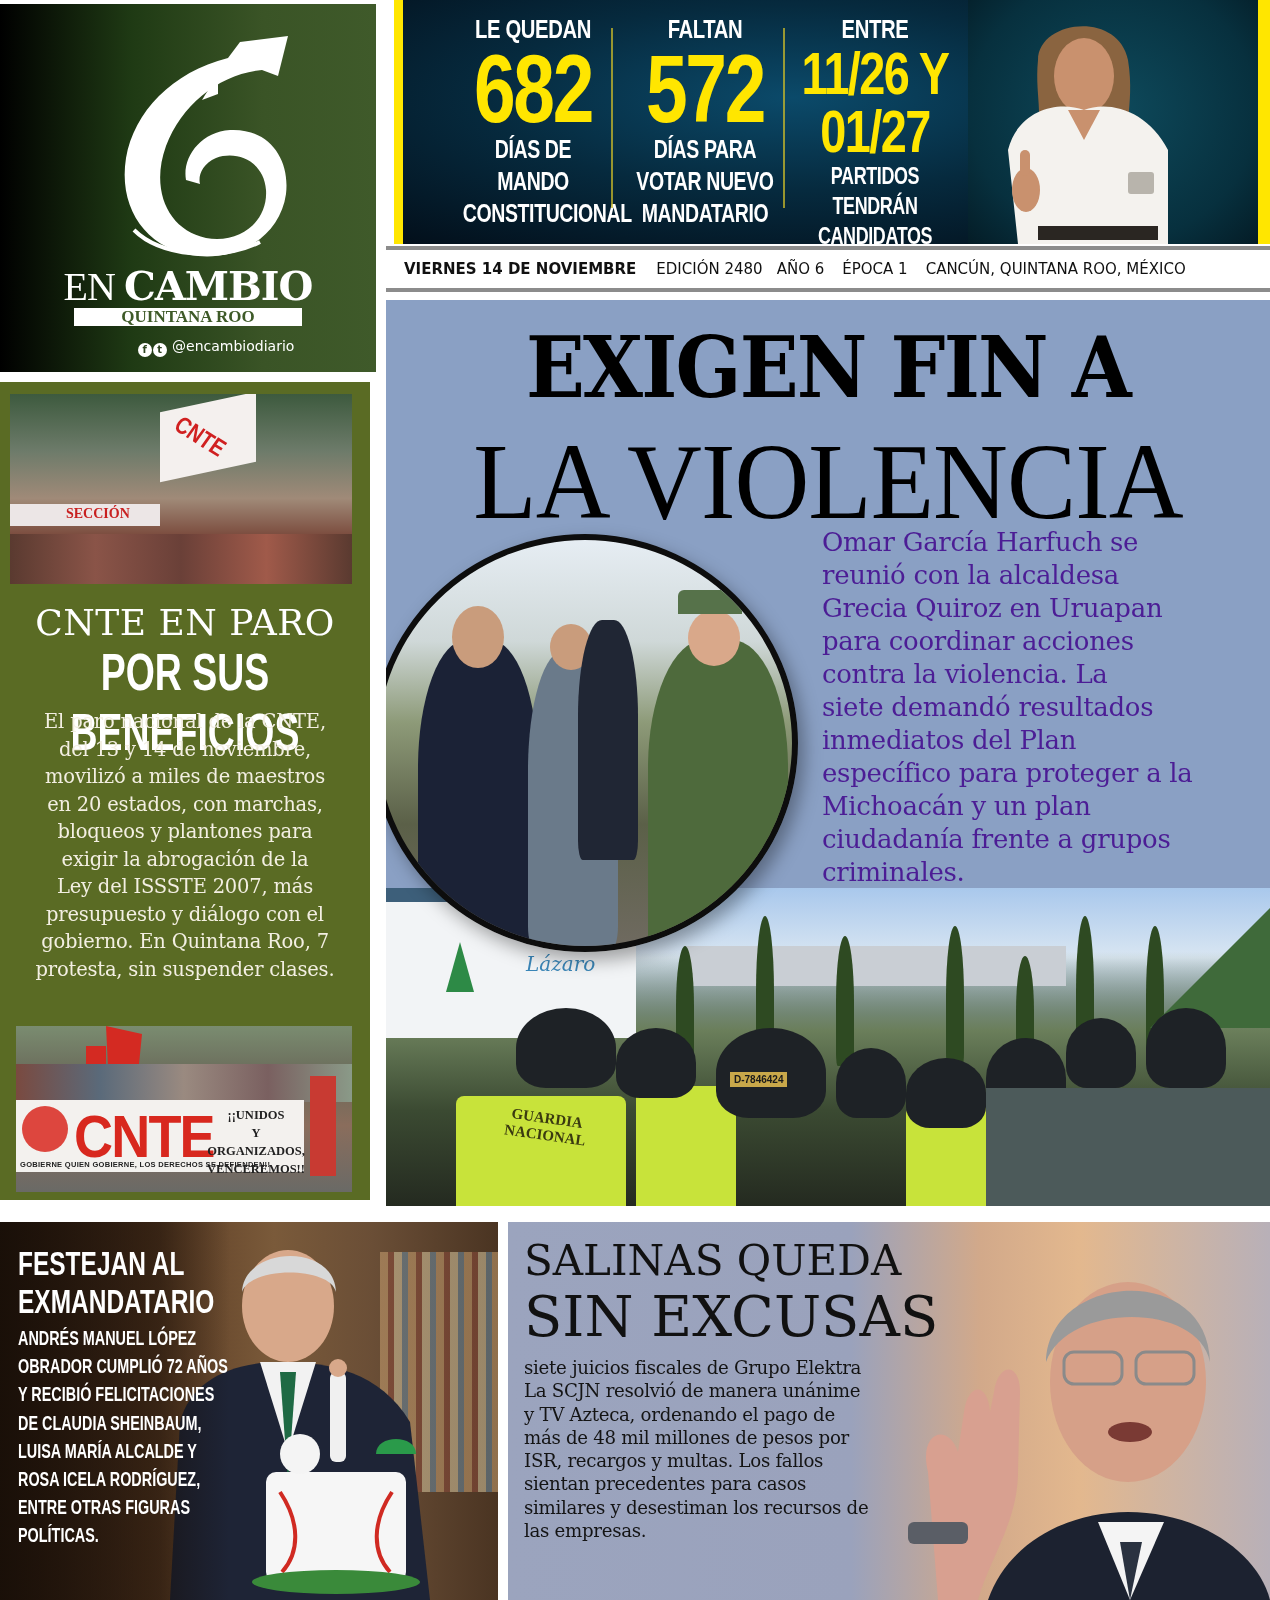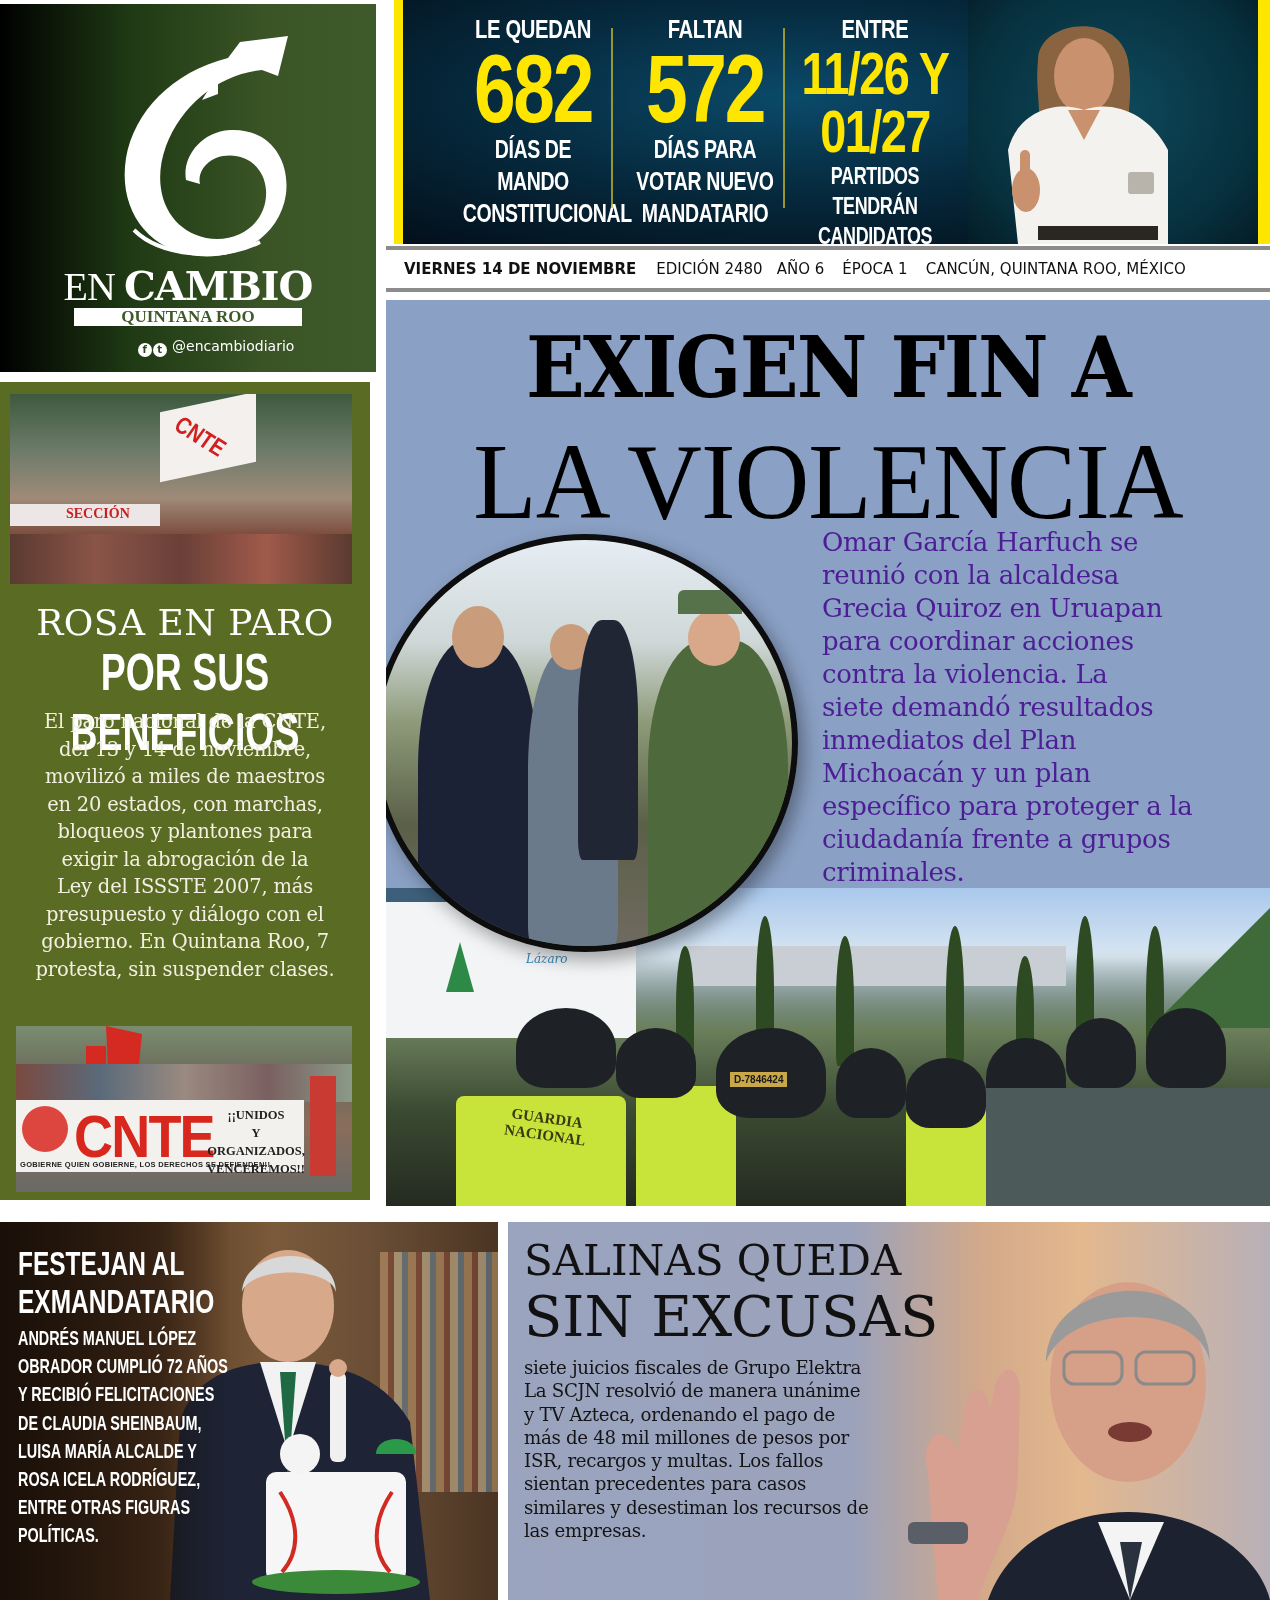--- a/index.html
+++ b/index.html
@@ -248,21 +248,21 @@
 </div>
 <div class="rule" style="top:288px;"></div>
 
 <div class="main-story">
   <div class="main-headline-1">EXIGEN FIN A</div>
   <div class="main-headline-2">LA VIOLENCIA</div>
 
   <div class="scene-photo">
     <div style="position:absolute;left:0;top:0;width:250px;height:150px;background:#f2f4f6;border-top:14px solid #3d5f7a;">
       <div style="position:absolute;left:60px;top:40px;width:28px;height:50px;background:#2d8a46;clip-path:polygon(50% 0,100% 100%,0 100%);"></div>
-      <div style="position:absolute;left:140px;top:50px;font-size:12px;color:#3a86b8;font-style:italic;">Lázaro</div>
+      <div style="position:absolute;left:140px;top:50px;font-size:20px;color:#3a86b8;font-style:italic;">Lázaro</div>
     </div>
     <div style="position:absolute;left:300px;top:58px;width:380px;height:40px;background:#c9ced4;"></div>
     <div class="cypress" style="left:290px;height:120px;"></div>
     <div class="cypress" style="left:370px;height:150px;"></div>
     <div class="cypress" style="left:450px;height:130px;"></div>
     <div class="cypress" style="left:560px;height:140px;"></div>
     <div class="cypress" style="left:630px;height:110px;"></div>
     <div class="cypress" style="left:690px;height:150px;"></div>
     <div class="cypress" style="left:760px;height:140px;"></div>
     <div style="position:absolute;right:0;top:20px;width:120px;height:120px;background:#3f6a3a;clip-path:polygon(100% 0,100% 100%,0 100%);"></div>
@@ -296,38 +296,38 @@
   </div>
 
   <div class="main-body">
     <div>Omar García Harfuch se</div>
     <div>reunió con la alcaldesa</div>
     <div>Grecia Quiroz en Uruapan</div>
     <div>para coordinar acciones</div>
     <div>contra la violencia. La</div>
     <div>siete demandó resultados</div>
     <div>inmediatos del Plan</div>
+    <div style="white-space:nowrap;">específico para proteger a la</div>
     <div>Michoacán y un plan</div>
-    <div style="white-space:nowrap;">específico para proteger a la</div>
     <div>ciudadanía frente a grupos</div>
     <div>criminales.</div>
   </div>
 </div>
 
 <div class="cnte-box">
   <div class="cnte-photo-top">
     <div style="position:absolute;left:150px;top:8px;width:96px;height:70px;background:#f4f0ee;transform:skewY(-12deg);">
       <div style="position:absolute;left:10px;top:20px;color:#d02020;font-weight:700;font-size:22px;font-family:'Liberation Sans',sans-serif;transform:rotate(40deg);">CNTE</div>
     </div>
     <div style="position:absolute;left:0;top:110px;width:150px;height:22px;background:#ece6e6;">
       <span style="position:absolute;left:56px;top:2px;color:#c82020;font-weight:700;font-size:14px;font-family:'Liberation Serif',serif;">SECCIÓN</span>
     </div>
     <div style="position:absolute;left:0;top:140px;width:342px;height:50px;background:linear-gradient(90deg,#5a3a30,#8a5448,#6a4038,#a05a4a,#5a3a30);"></div>
   </div>
-  <div class="cnte-title-1">ROSA EN PARO</div>
+  <div class="cnte-title-1">CNTE EN PARO</div>
   <div class="cnte-title-2">POR SUS BENEFICIOS</div>
   <div class="cnte-body">
     <div>El paro nacional de la CNTE,</div>
     <div>del 13 y 14 de noviembre,</div>
     <div>movilizó a miles de maestros</div>
     <div>en 20 estados, con marchas,</div>
     <div>bloqueos y plantones para</div>
     <div>exigir la abrogación de la</div>
     <div>Ley del ISSSTE 2007, más</div>
     <div>presupuesto y diálogo con el</div>

